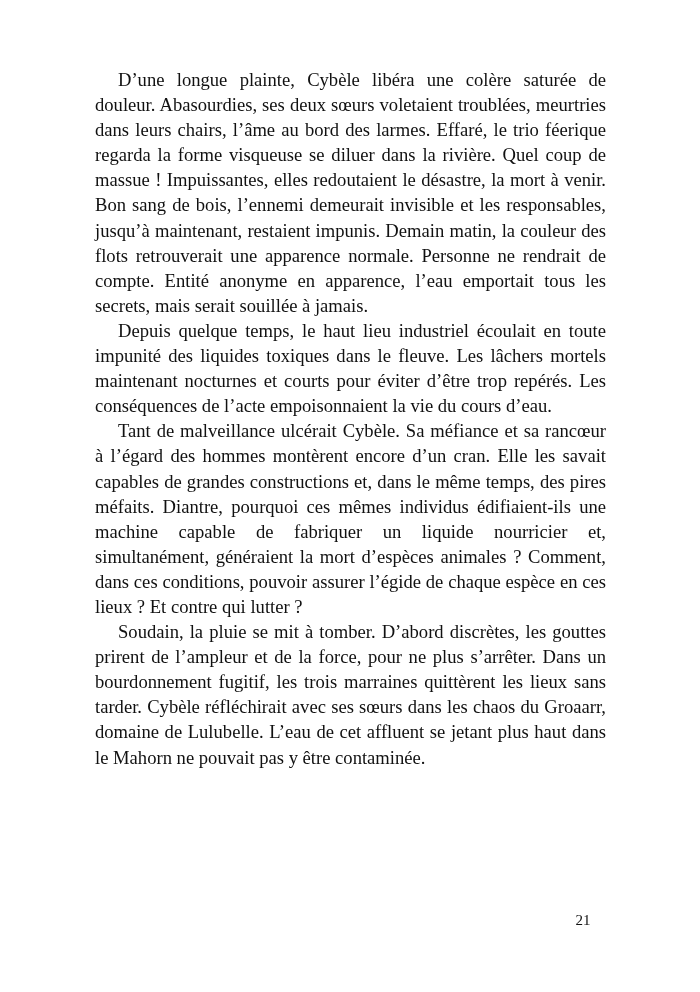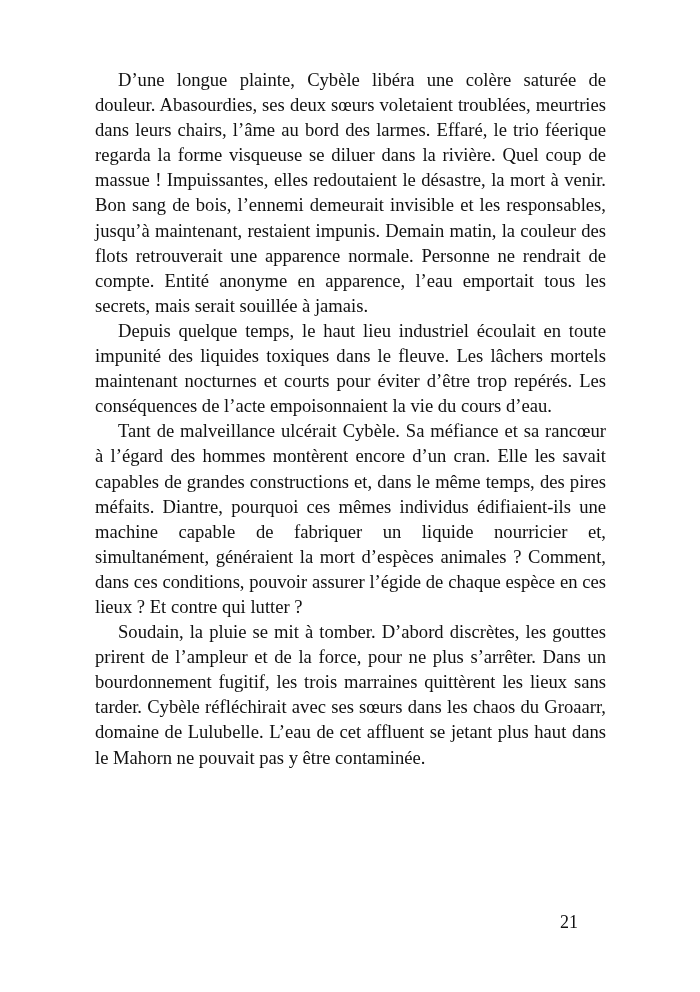--- a/index.html
+++ b/index.html
@@ -34,22 +34,22 @@
     }
     .body-text p {
       margin: 0;
       text-indent: 23px;
     }
     .page-number {
       position: absolute;
       left: 560px;
       width: 46px;
       top: 912px;
-      font-size: 18px;
-      text-align: left;
+      font-size: 15px;
+      text-align: center;
     }
   </style>
 </head>
 <body>
 
 <div class="page">
   <div class="body-text">
     <p>D’une longue plainte, Cybèle libéra une colère saturée de douleur. Abasourdies, ses deux sœurs voletaient troublées, meurtries dans leurs chairs, l’âme au bord des larmes. Effaré, le trio féerique regarda la forme visqueuse se diluer dans la rivière. Quel coup de massue ! Impuissantes, elles redoutaient le désastre, la mort à venir. Bon sang de bois, l’ennemi demeurait invisible et les responsables, jusqu’à maintenant, restaient impunis. Demain matin, la couleur des flots retrouverait une apparence normale. Personne ne rendrait de compte. Entité anonyme en apparence, l’eau emportait tous les secrets, mais serait souillée à jamais.</p>
     <p>Depuis quelque temps, le haut lieu industriel écoulait en toute impunité des liquides toxiques dans le fleuve. Les lâchers mortels maintenant nocturnes et courts pour éviter d’être trop repérés. Les conséquences de l’acte empoisonnaient la vie du cours d’eau.</p>
     <p>Tant de malveillance ulcérait Cybèle. Sa méfiance et sa rancœur à l’égard des hommes montèrent encore d’un cran. Elle les savait capables de grandes constructions et, dans le même temps, des pires méfaits. Diantre, pourquoi ces mêmes individus édifiaient-ils une machine capable de fabriquer un liquide nourricier et, simultanément, généraient la mort d’espèces animales ? Comment, dans ces conditions, pouvoir assurer l’égide de chaque espèce en ces lieux ? Et contre qui lutter ?</p>

